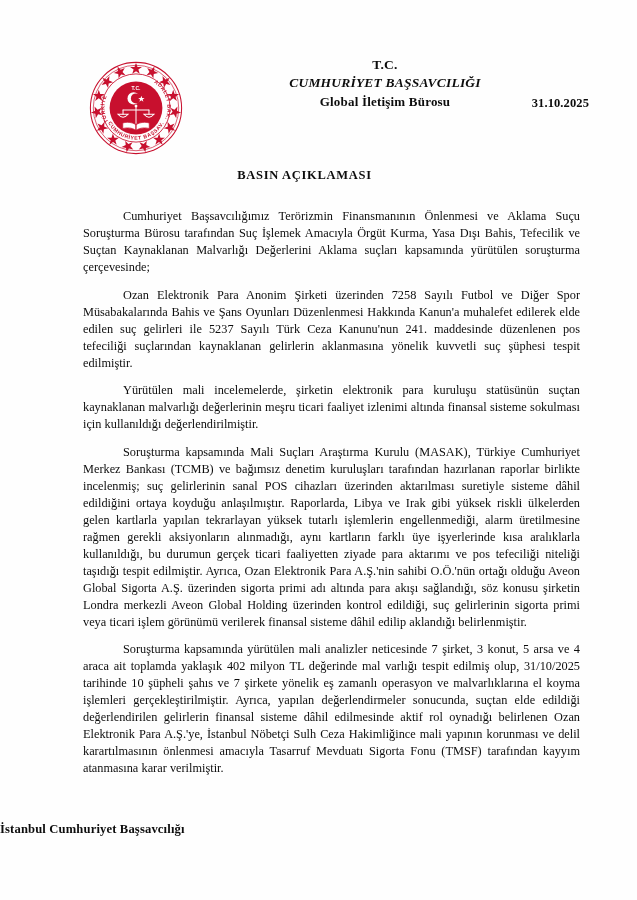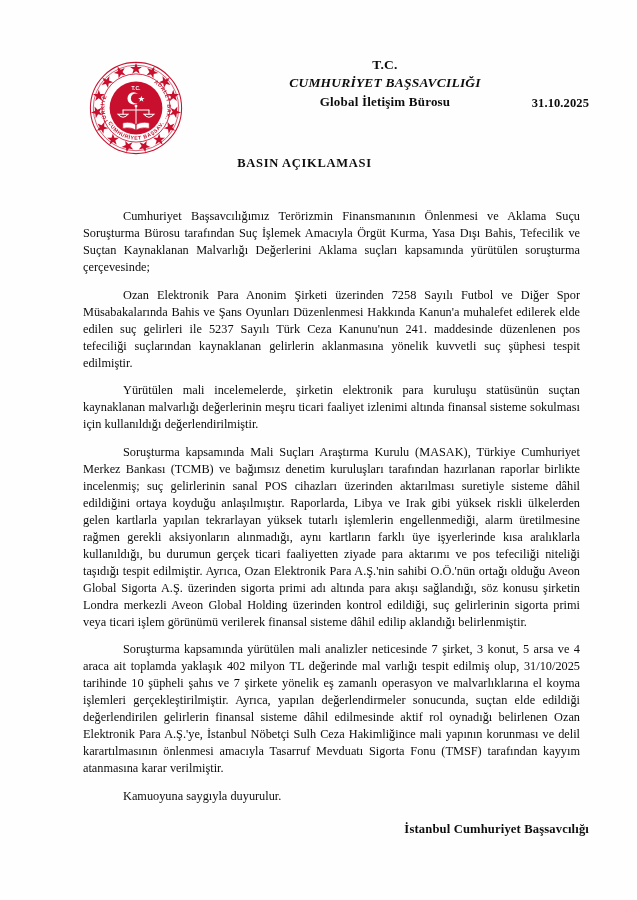--- a/index.html
+++ b/index.html
@@ -61,21 +61,21 @@
     right: 48px;
     top: 96px;
     font-size: 12.5px;
     font-weight: bold;
     letter-spacing: 0.1px;
     text-align: right;
   }
 
   .doc-title {
     position: absolute;
-    top: 156px;
+    top: 168px;
     left: 0;
     width: 617px;
     text-align: center;
     font-size: 12.5px;
     font-weight: bold;
     letter-spacing: 0.7px;
   }
   .doc-title .inner {
     display: inline-block;
     transform: translateX(-4px);
@@ -97,21 +97,20 @@
     hyphens: none;
     word-spacing: 0.1px;
   }
   p.para:last-of-type { margin-bottom: 0; }
 
   .signature {
     position: absolute;
     top: 822px;
     left: 0;
     width: 589px;
-    text-align: right;
     font-size: 12.6px;
     font-weight: bold;
     letter-spacing: 0.15px;
   }
 </style>
 </head>
 <body>
 
 <div class="page">
 
@@ -199,18 +198,17 @@
   <div class="doc-title">
     <span class="inner">BASIN AÇIKLAMASI</span>
   </div>
 
   <div class="body-wrap">
     <p class="para">Cumhuriyet Başsavcılığımız Terörizmin Finansmanının Önlenmesi ve Aklama Suçu Soruşturma Bürosu tarafından Suç İşlemek Amacıyla Örgüt Kurma, Yasa Dışı Bahis, Tefecilik ve Suçtan Kaynaklanan Malvarlığı Değerlerini Aklama suçları kapsamında yürütülen soruşturma çerçevesinde;</p>
     <p class="para">Ozan Elektronik Para Anonim Şirketi üzerinden 7258 Sayılı Futbol ve Diğer Spor Müsabakalarında Bahis ve Şans Oyunları Düzenlenmesi Hakkında Kanun'a muhalefet edilerek elde edilen suç gelirleri ile 5237 Sayılı Türk Ceza Kanunu'nun 241. maddesinde düzenlenen pos tefeciliği suçlarından kaynaklanan gelirlerin aklanmasına yönelik kuvvetli suç şüphesi tespit edilmiştir.</p>
     <p class="para">Yürütülen mali incelemelerde, şirketin elektronik para kuruluşu statüsünün suçtan kaynaklanan malvarlığı değerlerinin meşru ticari faaliyet izlenimi altında finansal sisteme sokulması için kullanıldığı değerlendirilmiştir.</p>
     <p class="para">Soruşturma kapsamında Mali Suçları Araştırma Kurulu (MASAK), Türkiye Cumhuriyet Merkez Bankası (TCMB) ve bağımsız denetim kuruluşları tarafından hazırlanan raporlar birlikte incelenmiş; suç gelirlerinin sanal POS cihazları üzerinden aktarılması suretiyle sisteme dâhil edildiğini ortaya koyduğu anlaşılmıştır. Raporlarda, Libya ve Irak gibi yüksek riskli ülkelerden gelen kartlarla yapılan tekrarlayan yüksek tutarlı işlemlerin engellenmediği, alarm üretilmesine rağmen gerekli aksiyonların alınmadığı, aynı kartların farklı üye işyerlerinde kısa aralıklarla kullanıldığı, bu durumun gerçek ticari faaliyetten ziyade para aktarımı ve pos tefeciliği niteliği taşıdığı tespit edilmiştir. Ayrıca, Ozan Elektronik Para A.Ş.'nin sahibi O.Ö.'nün ortağı olduğu Aveon Global Sigorta A.Ş. üzerinden sigorta primi adı altında para akışı sağlandığı, söz konusu şirketin Londra merkezli Aveon Global Holding üzerinden kontrol edildiği, suç gelirlerinin sigorta primi veya ticari işlem görünümü verilerek finansal sisteme dâhil edilip aklandığı belirlenmiştir.</p>
     <p class="para">Soruşturma kapsamında yürütülen mali analizler neticesinde 7 şirket, 3 konut, 5 arsa ve 4 araca ait toplamda yaklaşık 402 milyon TL değerinde mal varlığı tespit edilmiş olup, 31/10/2025 tarihinde 10 şüpheli şahıs ve 7 şirkete yönelik eş zamanlı operasyon ve malvarlıklarına el koyma işlemleri gerçekleştirilmiştir. Ayrıca, yapılan değerlendirmeler sonucunda, suçtan elde edildiği değerlendirilen gelirlerin finansal sisteme dâhil edilmesinde aktif rol oynadığı belirlenen Ozan Elektronik Para A.Ş.'ye, İstanbul Nöbetçi Sulh Ceza Hakimliğince mali yapının korunması ve delil karartılmasının önlenmesi amacıyla Tasarruf Mevduatı Sigorta Fonu (TMSF) tarafından kayyım atanmasına karar verilmiştir.</p>
-    <p class="para">Kamuoyuna saygıyla duyurulur.</p>
   </div>
 
   <div class="signature">İstanbul Cumhuriyet Başsavcılığı</div>
 
 </div>
 
 </body></html>

